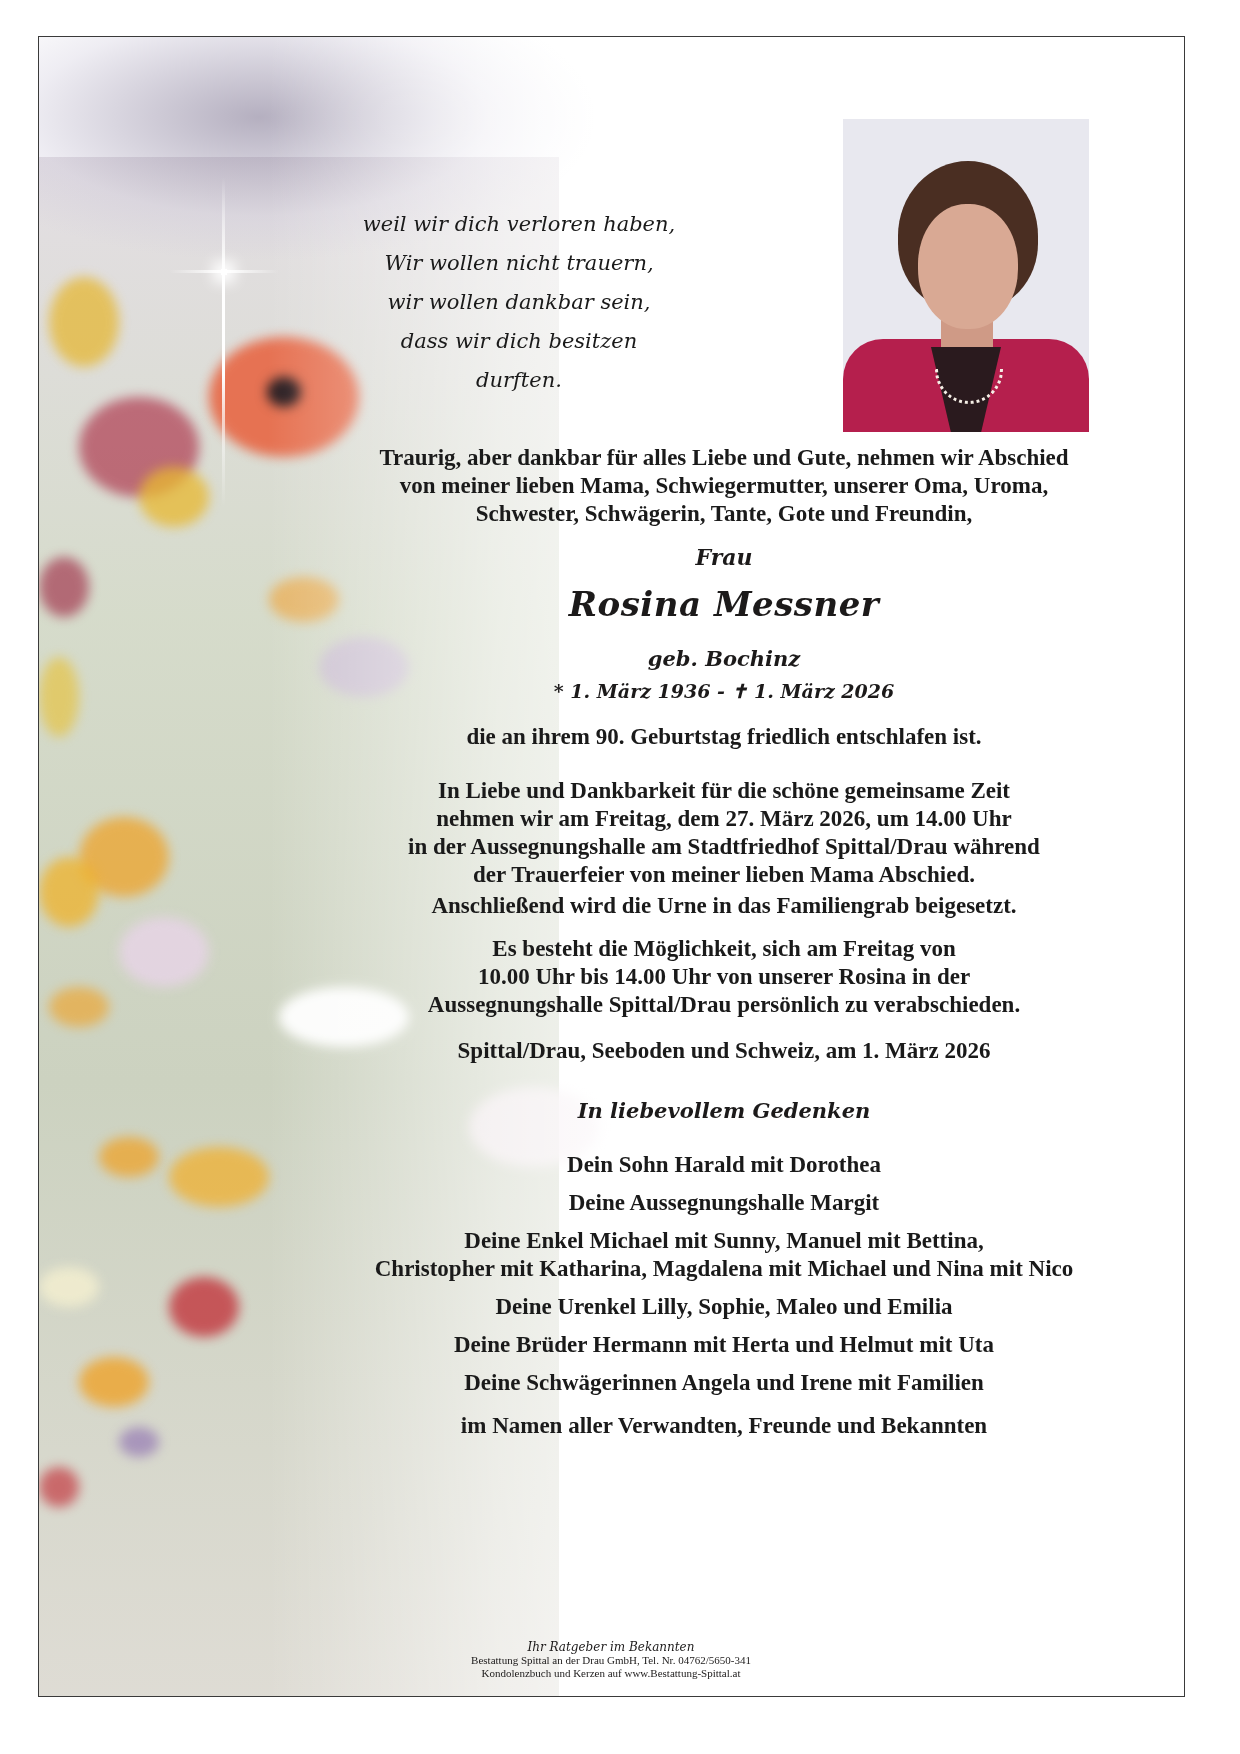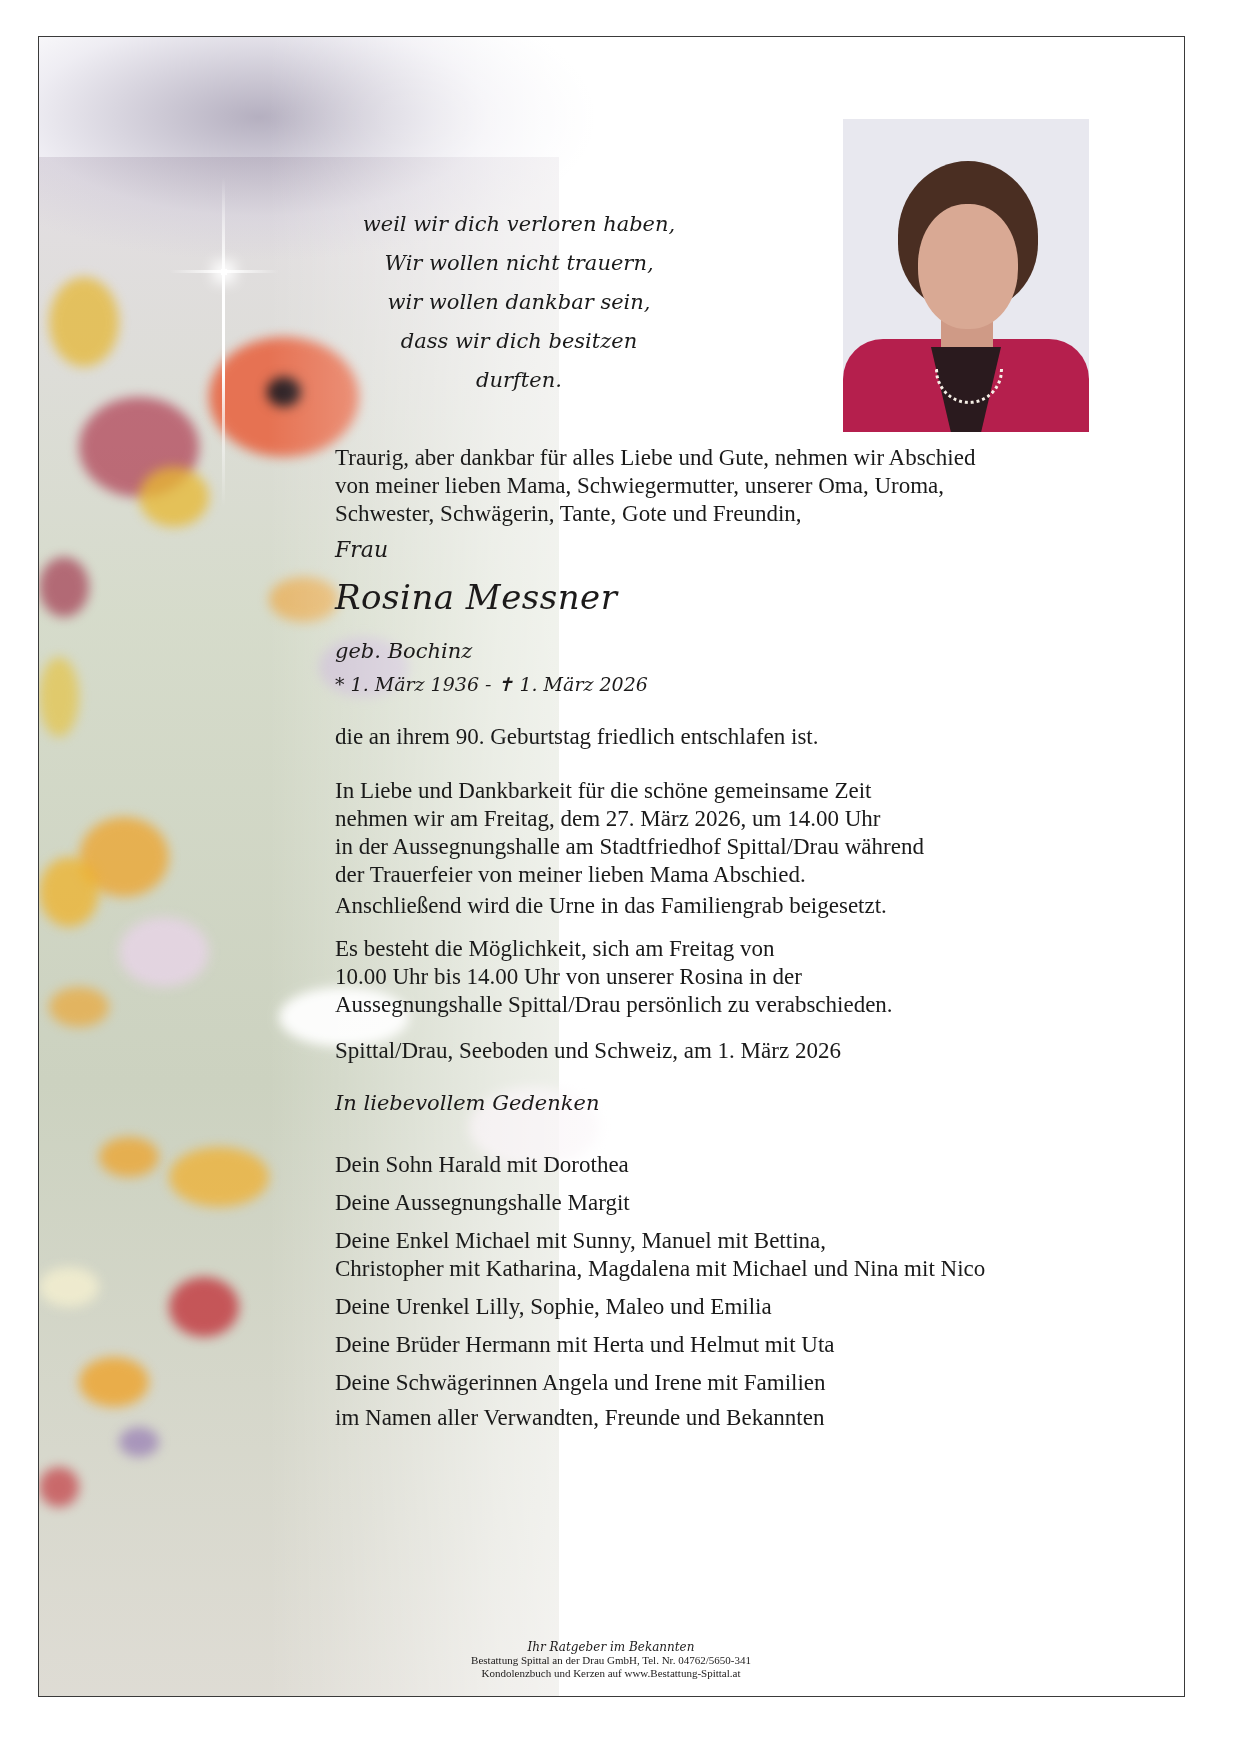--- a/index.html
+++ b/index.html
@@ -43,23 +43,23 @@
   .photo .neck { position: absolute; left: 98px; top: 190px; width: 52px; height: 60px; background: #cf9a86; }
   .photo .jacket { position: absolute; left: 0; top: 220px; width: 246px; height: 100px; background: #b51f4d; border-radius: 40px 40px 0 0; }
   .photo .blouse { position: absolute; left: 88px; top: 228px; width: 70px; height: 90px; background: #2a1a1e; clip-path: polygon(0 0, 100% 0, 70% 100%, 30% 100%); }
   .photo .pearls { position: absolute; left: 92px; top: 250px; width: 62px; height: 32px; border: 3px dotted #f5efe6; border-top: none; border-radius: 0 0 40px 40px; }
 
   .content { position: absolute; left: 0; top: 0; width: 100%; height: 100%; }
   .poem {
     position: absolute; left: 320px; top: 168px; width: 320px; text-align: center;
     font-family: "DejaVu Serif", serif; font-style: italic; font-size: 21px; line-height: 39px; color: #1a1a1a;
   }
-  .center-col { position: absolute; left: 296px; width: 790px; text-align: left; }
+  .center-col { position: absolute; left: 290px; width: 790px; text-align: center; font-weight: bold; }
   .p { font-family: "Liberation Serif", serif; font-size: 23px; line-height: 28px; color: #1a1a1a; }
-  .script { font-family: "DejaVu Serif", serif; font-style: italic; }
+  .script { font-family: "DejaVu Serif", serif; font-style: italic; margin-top: 7px; }
   .intro { top: 443px; }
   .frau { top: 555px; font-size: 22px; }
   .name { top: 598px; font-size: 34px; letter-spacing: 0.5px; }
   .geb { top: 660px; font-size: 21px; }
   .dates { top: 694px; font-size: 19px; }
   .gedenken { top: 1168px; font-size: 21px; }
   .family { top: 1224px; font-size: 23px; }
   .family div { line-height: 28px; }
   .family .gap { margin-top: 10px; }
   .footer { position: absolute; left: 430px; top: 1602px; width: 360px; text-align: center; line-height: 13px; }
@@ -150,21 +150,21 @@
     <div class="center-col script gedenken" style="top:1054px">In liebevollem Gedenken</div>
 
     <div class="center-col p family" style="top:1114px">
       <div>Dein Sohn Harald mit Dorothea</div>
       <div class="gap">Deine Aussegnungshalle Margit</div>
       <div class="gap">Deine Enkel Michael mit Sunny, Manuel mit Bettina,</div>
       <div>Christopher mit Katharina, Magdalena mit Michael und Nina mit Nico</div>
       <div class="gap">Deine Urenkel Lilly, Sophie, Maleo und Emilia</div>
       <div class="gap">Deine Brüder Hermann mit Herta und Helmut mit Uta</div>
       <div class="gap">Deine Schwägerinnen Angela und Irene mit Familien</div>
-      <div class="gap" style="margin-top:7px">im Namen aller Verwandten, Freunde und Bekannten</div>
+      <div class="gap" style="margin-top:15px">im Namen aller Verwandten, Freunde und Bekannten</div>
     </div>
 
     <div class="footer" style="left:392px;top:1604px">
       <div class="tag">Ihr Ratgeber im Bekannten</div>
       <div class="small">Bestattung Spittal an der Drau GmbH, Tel. Nr. 04762/5650-341</div>
       <div class="small">Kondolenzbuch und Kerzen auf www.Bestattung-Spittal.at</div>
     </div>
   </div>
 </div>
 

